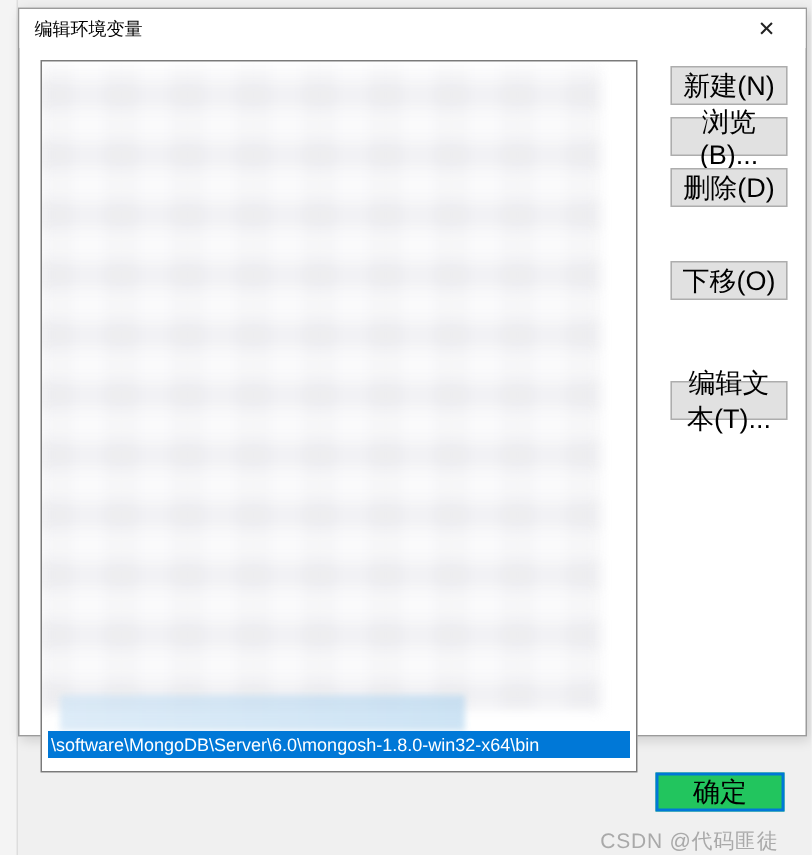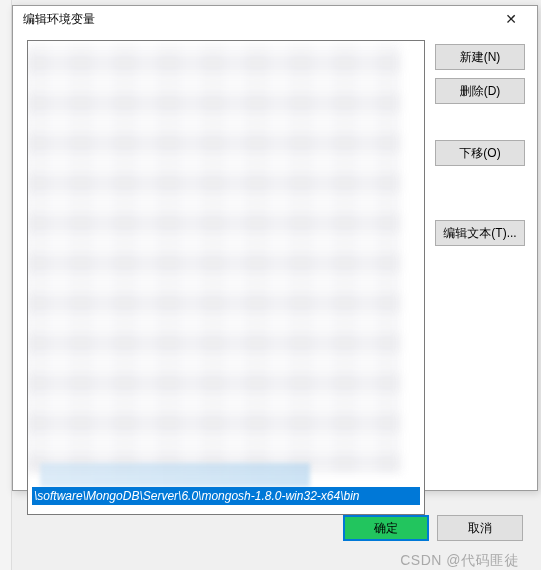--- a/index.html
+++ b/index.html
@@ -66,21 +66,20 @@
       border: 1px solid #7a7a7a;
       background: #ffffff;
       height: 475px;
       overflow: hidden;
     }
     .listbox {
       position: absolute;
       inset: 0;
       overflow-y: scroll;
       padding: 2px;
-      font-style: italic;
     }
     .listbox::-webkit-scrollbar { width: 17px; }
     .listbox::-webkit-scrollbar-track { background: #f0f0f0; }
     .listbox::-webkit-scrollbar-thumb { background: #c0c0c0; border: 1px solid #a0a0a0; }
     .listbox::-webkit-scrollbar-button { height: 17px; background: #f0f0f0; border: 1px solid #c0c0c0; display:block;}
     .listbox-inner { height: 600px; position: relative; }
     .mosaic {
       position: absolute;
       left: -4px; top: 0;
       width: 375px; height: 430px;
@@ -118,27 +117,28 @@
       flex-direction: column;
       gap: 8px;
       padding-top: 4px;
     }
     .side-buttons .spacer-sm { height: 20px; }
     .side-buttons .spacer-lg { height: 38px; }
     .btn {
       height: 26px;
       border: 1px solid #adadad;
       background: #e1e1e1;
-      font-size: 12px;
+      font-size: 18px;
       color: #000;
       cursor: pointer;
       display: flex;
       align-items: center;
       justify-content: center;
       padding: 0 4px;
+      margin-left: 12px;
     }
     .footer {
       height: 46px;
       display: flex;
       justify-content: flex-end;
       align-items: center;
       gap: 8px;
       padding: 0 14px 10px 0;
     }
     .footer .btn { width: 86px; height: 26px; }
@@ -175,27 +175,27 @@
         <div class="listbox-inner">
           <div class="mosaic"></div>
           <div class="mosaic2"></div>
           <div class="selected-row">\software\MongoDB\Server\6.0\mongosh-1.8.0-win32-x64\bin</div>
         </div>
       </div>
     </div>
 
     <div class="side-buttons">
       <button class="btn">新建(N)</button>
+      <button class="btn">浏览(B)...</button>
       <button class="btn">删除(D)</button>
       <div class="spacer-sm"></div>
       <button class="btn">下移(O)</button>
       <div class="spacer-lg"></div>
       <button class="btn">编辑文本(T)...</button>
     </div>
   </div>
 
   <div class="footer">
     <button class="btn primary">确定</button>
-    <button class="btn">取消</button>
   </div>
 </div>
 
 <div class="watermark">CSDN @代码匪徒</div>
 
 </body></html>

